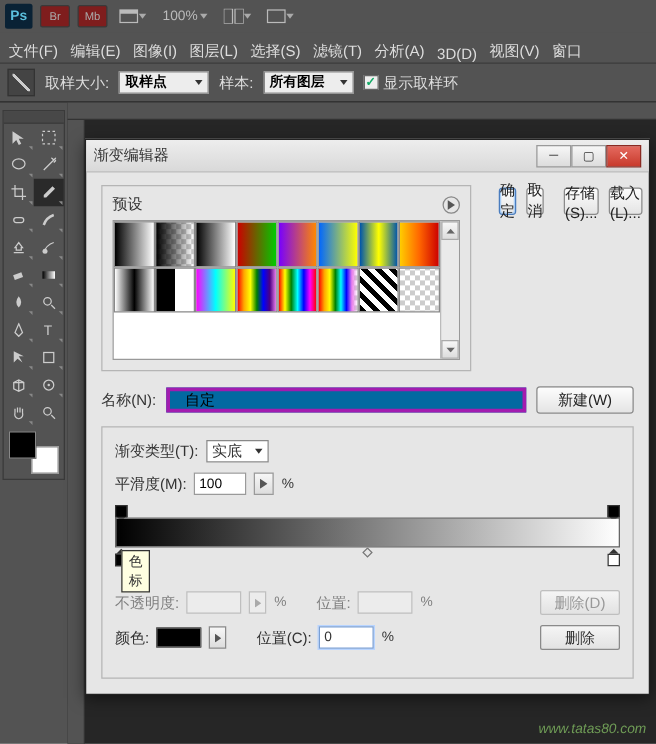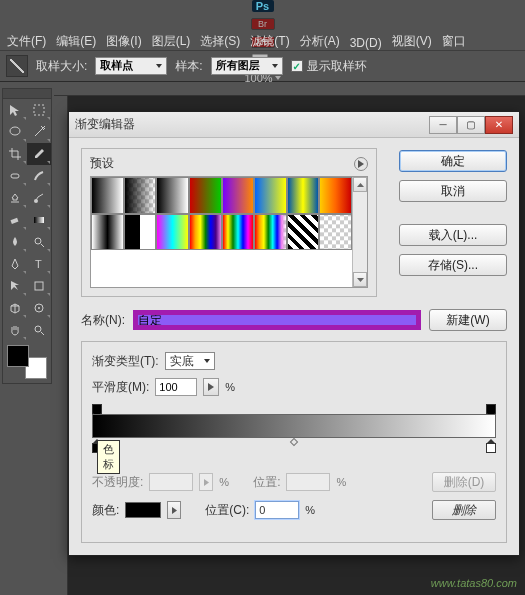--- a/index.html
+++ b/index.html
@@ -1,19 +1,19 @@
 <!DOCTYPE html>
 <html><head>
 <meta charset="utf-8">
 <style>
 * { box-sizing: border-box; margin: 0; padding: 0; font-family: "Microsoft YaHei", SimSun, sans-serif; }
 body { width: 525px; height: 595px; background: #535353; overflow: hidden; font-size: 12px; position: relative; }
 
 
-.app-header { background: #535353; height: 26px; display: flex; align-items: center; padding: 0 4px; gap: 6px; flex-direction: column; }
+.app-header { background: #535353; height: 26px; display: flex; align-items: center; padding: 0 4px; gap: 6px; }
 .ps-icon { width: 22px; height: 20px; background: #0a2235; color: #5bc0de; font-weight: bold; font-size: 11px; display: flex; align-items: center; justify-content: center; border-radius: 2px; }
 .hdr-btn { width: 24px; height: 18px; background: #7f1d1d; border: 1px solid #3a3a3a; color: #aaa; font-size: 9px; display: flex; align-items: center; justify-content: center; border-radius: 2px; }
 .hdr-zoom { color: #bbb; font-size: 11px; margin: 0 4px; display: flex; align-items: center; gap: 2px; }
 .hdr-iconbtn { width: 28px; height: 20px; display: flex; align-items: center; justify-content: center; color: #ccc; }
 .tri { width: 0; height: 0; border-left: 3px solid transparent; border-right: 3px solid transparent; border-top: 4px solid #aaa; }
 
 
 .menubar { background: #535353; height: 24px; display: flex; align-items: flex-end; padding: 0 2px; color: #ddd; font-size: 12px; }
 .menubar span { padding: 0 5px; cursor: default; white-space: nowrap; }
 
@@ -56,27 +56,27 @@
 .presets-hdr { display: flex; align-items: center; margin-bottom: 4px; }
 .presets-hdr .lbl { color: #333; font-size: 12px; flex: 1; }
 .presets-hdr .play { width: 14px; height: 14px; border: 1px solid #888; border-radius: 50%; display: flex; align-items: center; justify-content: center; }
 .preset-scroll { border: 1px solid #999; background: #fff; height: 112px; display: flex; }
 .preset-grid { display: grid; grid-template-columns: repeat(8, 1fr); grid-template-rows: repeat(3, 1fr); flex: 1; }
 .preset-grid div { border: 1px solid #888; }
 .scrollbar { width: 15px; background: #eaeaea; border-left: 1px solid #bbb; display: flex; flex-direction: column; }
 .scrollbar .sbtn { height: 15px; background: linear-gradient(#f7f7f7,#ddd); border: 1px solid #aaa; display:flex; align-items:center; justify-content:center; }
 .scrollbar .strack { flex: 1; }
 
-.right-btns { position: absolute; right: 12px; top: 12px; width: 108px; display: flex; flex-direction: column; gap: 8px; }
+.right-btns { position: absolute; right: 12px; top: 12px; width: 108px; display: flex; flex-direction: row; gap: 8px; }
 .btn { height: 22px; background: linear-gradient(#fdfdfd,#e4e4e4); border: 1px solid #8a8a8a; border-radius: 3px; font-size: 12px; color: #222; display: flex; align-items: center; justify-content: center; }
 .btn.primary { border-color: #4a7dbf; box-shadow: 0 0 0 1px #a9cdf5 inset; }
 
 .name-row { margin-top: 12px; display: flex; align-items: center; gap: 8px; }
 .name-row .lbl { color: #333; }
-.name-input { flex: 1; height: 20px; border: 5px solid #a21caf; background: #8b5cf6; padding: 0 0; font-size: 12px; }
+.name-input { flex: 1; height: 20px; border: 3px solid #a21caf; background: #0369a1; padding: 0 12px; font-size: 12px; }
 .new-btn { width: 78px; height: 22px; }
 
 .grad-panel { margin-top: 10px; border: 1px solid #b5b5b5; padding: 10px 10px 14px; background: #e6e6e6; position: relative; }
 .grad-row { display: flex; align-items: center; gap: 6px; margin-bottom: 8px; color: #333; font-size: 12px; }
 .select-box { height: 18px; border: 1px solid #888; background: #fff; padding: 0 16px 0 4px; position: relative; font-size: 12px; display: flex; align-items: center; }
 .select-box::after { content: ""; position: absolute; right: 4px; top: 6px; border-left: 3px solid transparent; border-right: 3px solid transparent; border-top: 4px solid #333; }
 .num-input { width: 42px; height: 18px; border: 1px solid #9a9a9a; background: #fff; font-size: 11px; padding: 0 3px; }
 .stepper { width: 16px; height: 18px; border: 1px solid #9a9a9a; background: linear-gradient(#f7f7f7,#ddd); display: flex; align-items: center; justify-content: center; }
 
 .grad-bar-wrap { margin-top: 6px; position: relative; padding: 10px 0 14px; }
@@ -91,21 +91,21 @@
 
 .stop-rows { margin-top: 20px; }
 .stop-row { display: flex; align-items: center; gap: 6px; margin-bottom: 8px; color: #808080; font-size: 12px; }
 .stop-row.enabled { color: #333; }
 .field-dis { width: 44px; height: 18px; border: 1px solid #bfbfbf; background: #ececec; }
 .field-en { width: 44px; height: 18px; border: 1px solid #7a9fd4; background: #fff; box-shadow: 0 0 0 1px #b8d4ff; font-size: 11px; padding: 0 3px; color:#333; }
 .colorwell { width: 36px; height: 16px; border: 1px solid #666; background: #000; }
 .mini-stepper { width: 14px; height: 18px; border: 1px solid #bfbfbf; background: #ececec; display:flex; align-items:center; justify-content:center; }
 .mini-txt { font-size: 11px; }
 .del-btn { width: 64px; height: 20px; border: 1px solid #bfbfbf; background: linear-gradient(#f5f5f5,#e2e2e2); color: #999; font-size: 12px; display:flex; align-items:center; justify-content:center; border-radius:2px; margin-left: auto; }
-.del-btn.en { color:#333; border-color:#8a8a8a;font-style:italic; }
+.del-btn.en { color:#333; border-color:#8a8a8a; }
 
 
 .watermark { position: absolute; right: 8px; bottom: 6px; color: #6f9c56; font-size: 11px; font-style: italic; pointer-events: none; }
 
 
 .g1{background:linear-gradient(90deg,#000,#fff)}
 .g2{background:repeating-conic-gradient(#ccc 0 25%,#fff 0 50%) 0/8px 8px; position:relative;}
 .g2::after{content:"";position:absolute;inset:0;background:linear-gradient(90deg,#000,transparent)}
 .g3{background:linear-gradient(90deg,#000,#fff)}
 .g4{background:linear-gradient(90deg,#c00,#0c0)}
@@ -405,22 +405,22 @@
               </svg>
             </div>
         </div>
       </div>
     </div>
 
     <div class="right-btns">
       <div class="btn primary">确定</div>
       <div class="btn">取消</div>
       <div style="height:6px"></div>
+      <div class="btn">存储(S)...</div>
       <div class="btn">载入(L)...</div>
-      <div class="btn">存储(S)...</div>
     </div>
 
     <div class="name-row">
       <span class="lbl">名称(N):</span>
       <input class="name-input" value="自定" style="">
       <div class="btn new-btn">新建(W)</div>
     </div>
 
     <div class="grad-panel">
       <div class="grad-row">

